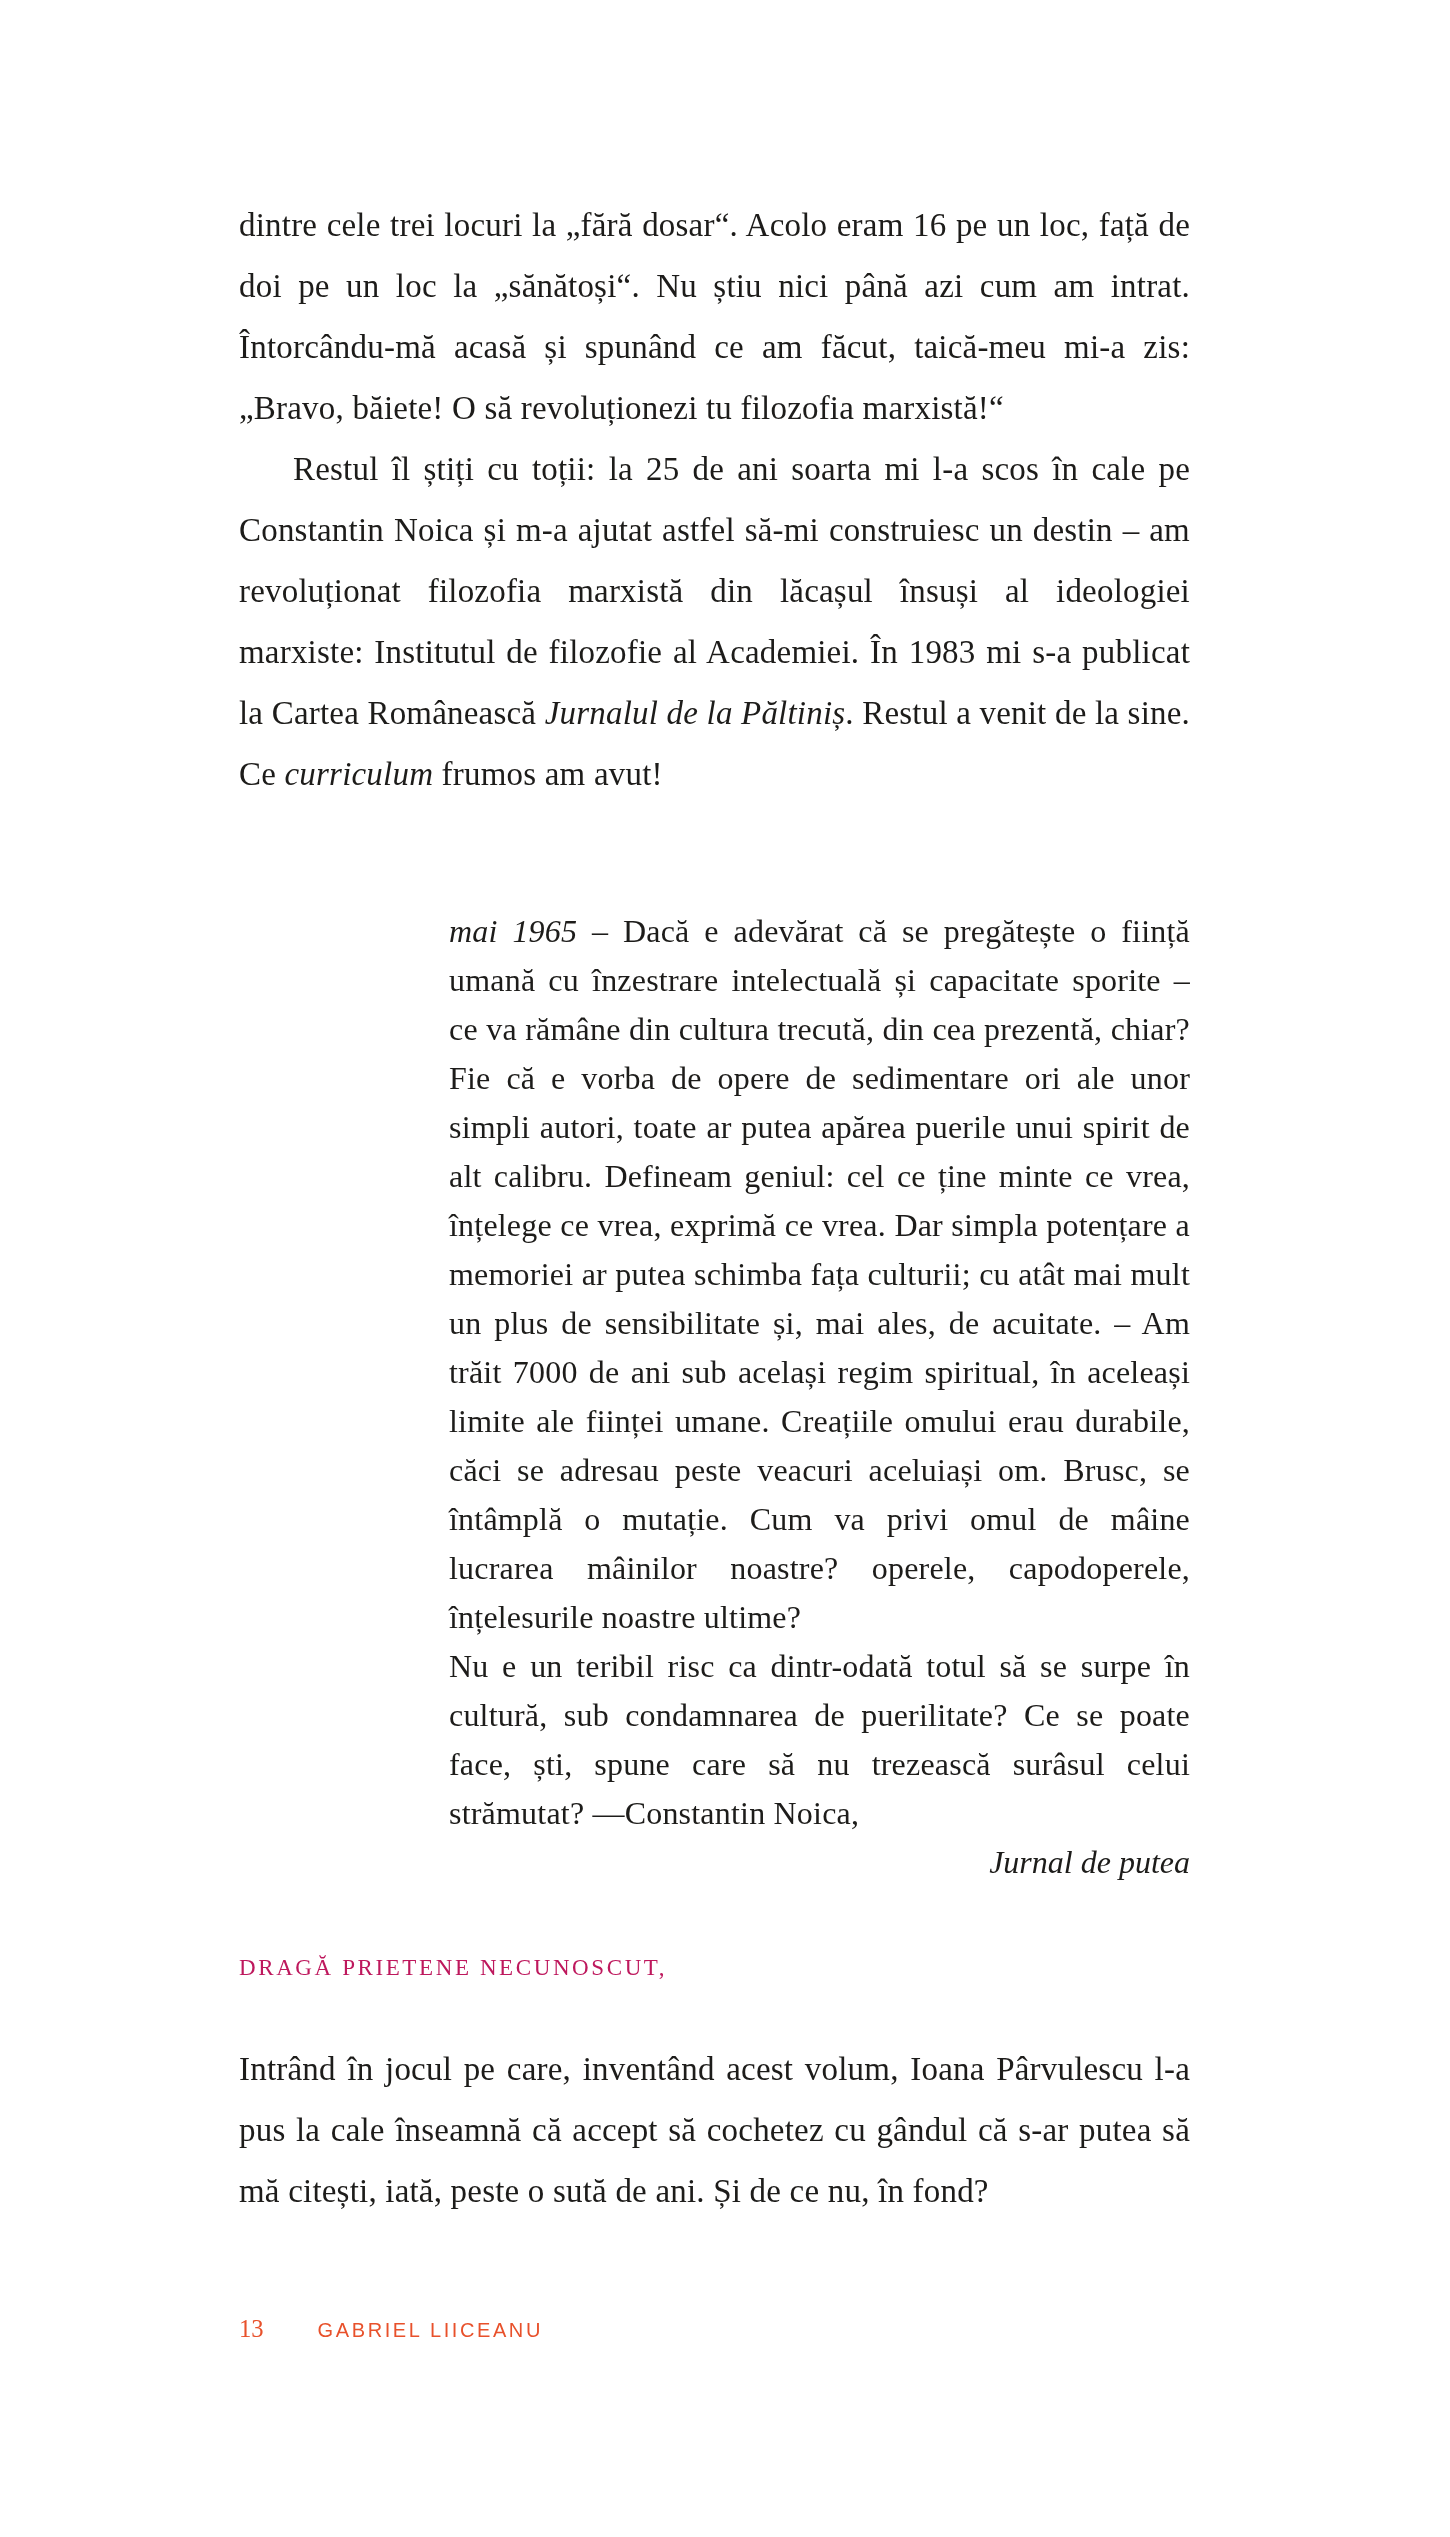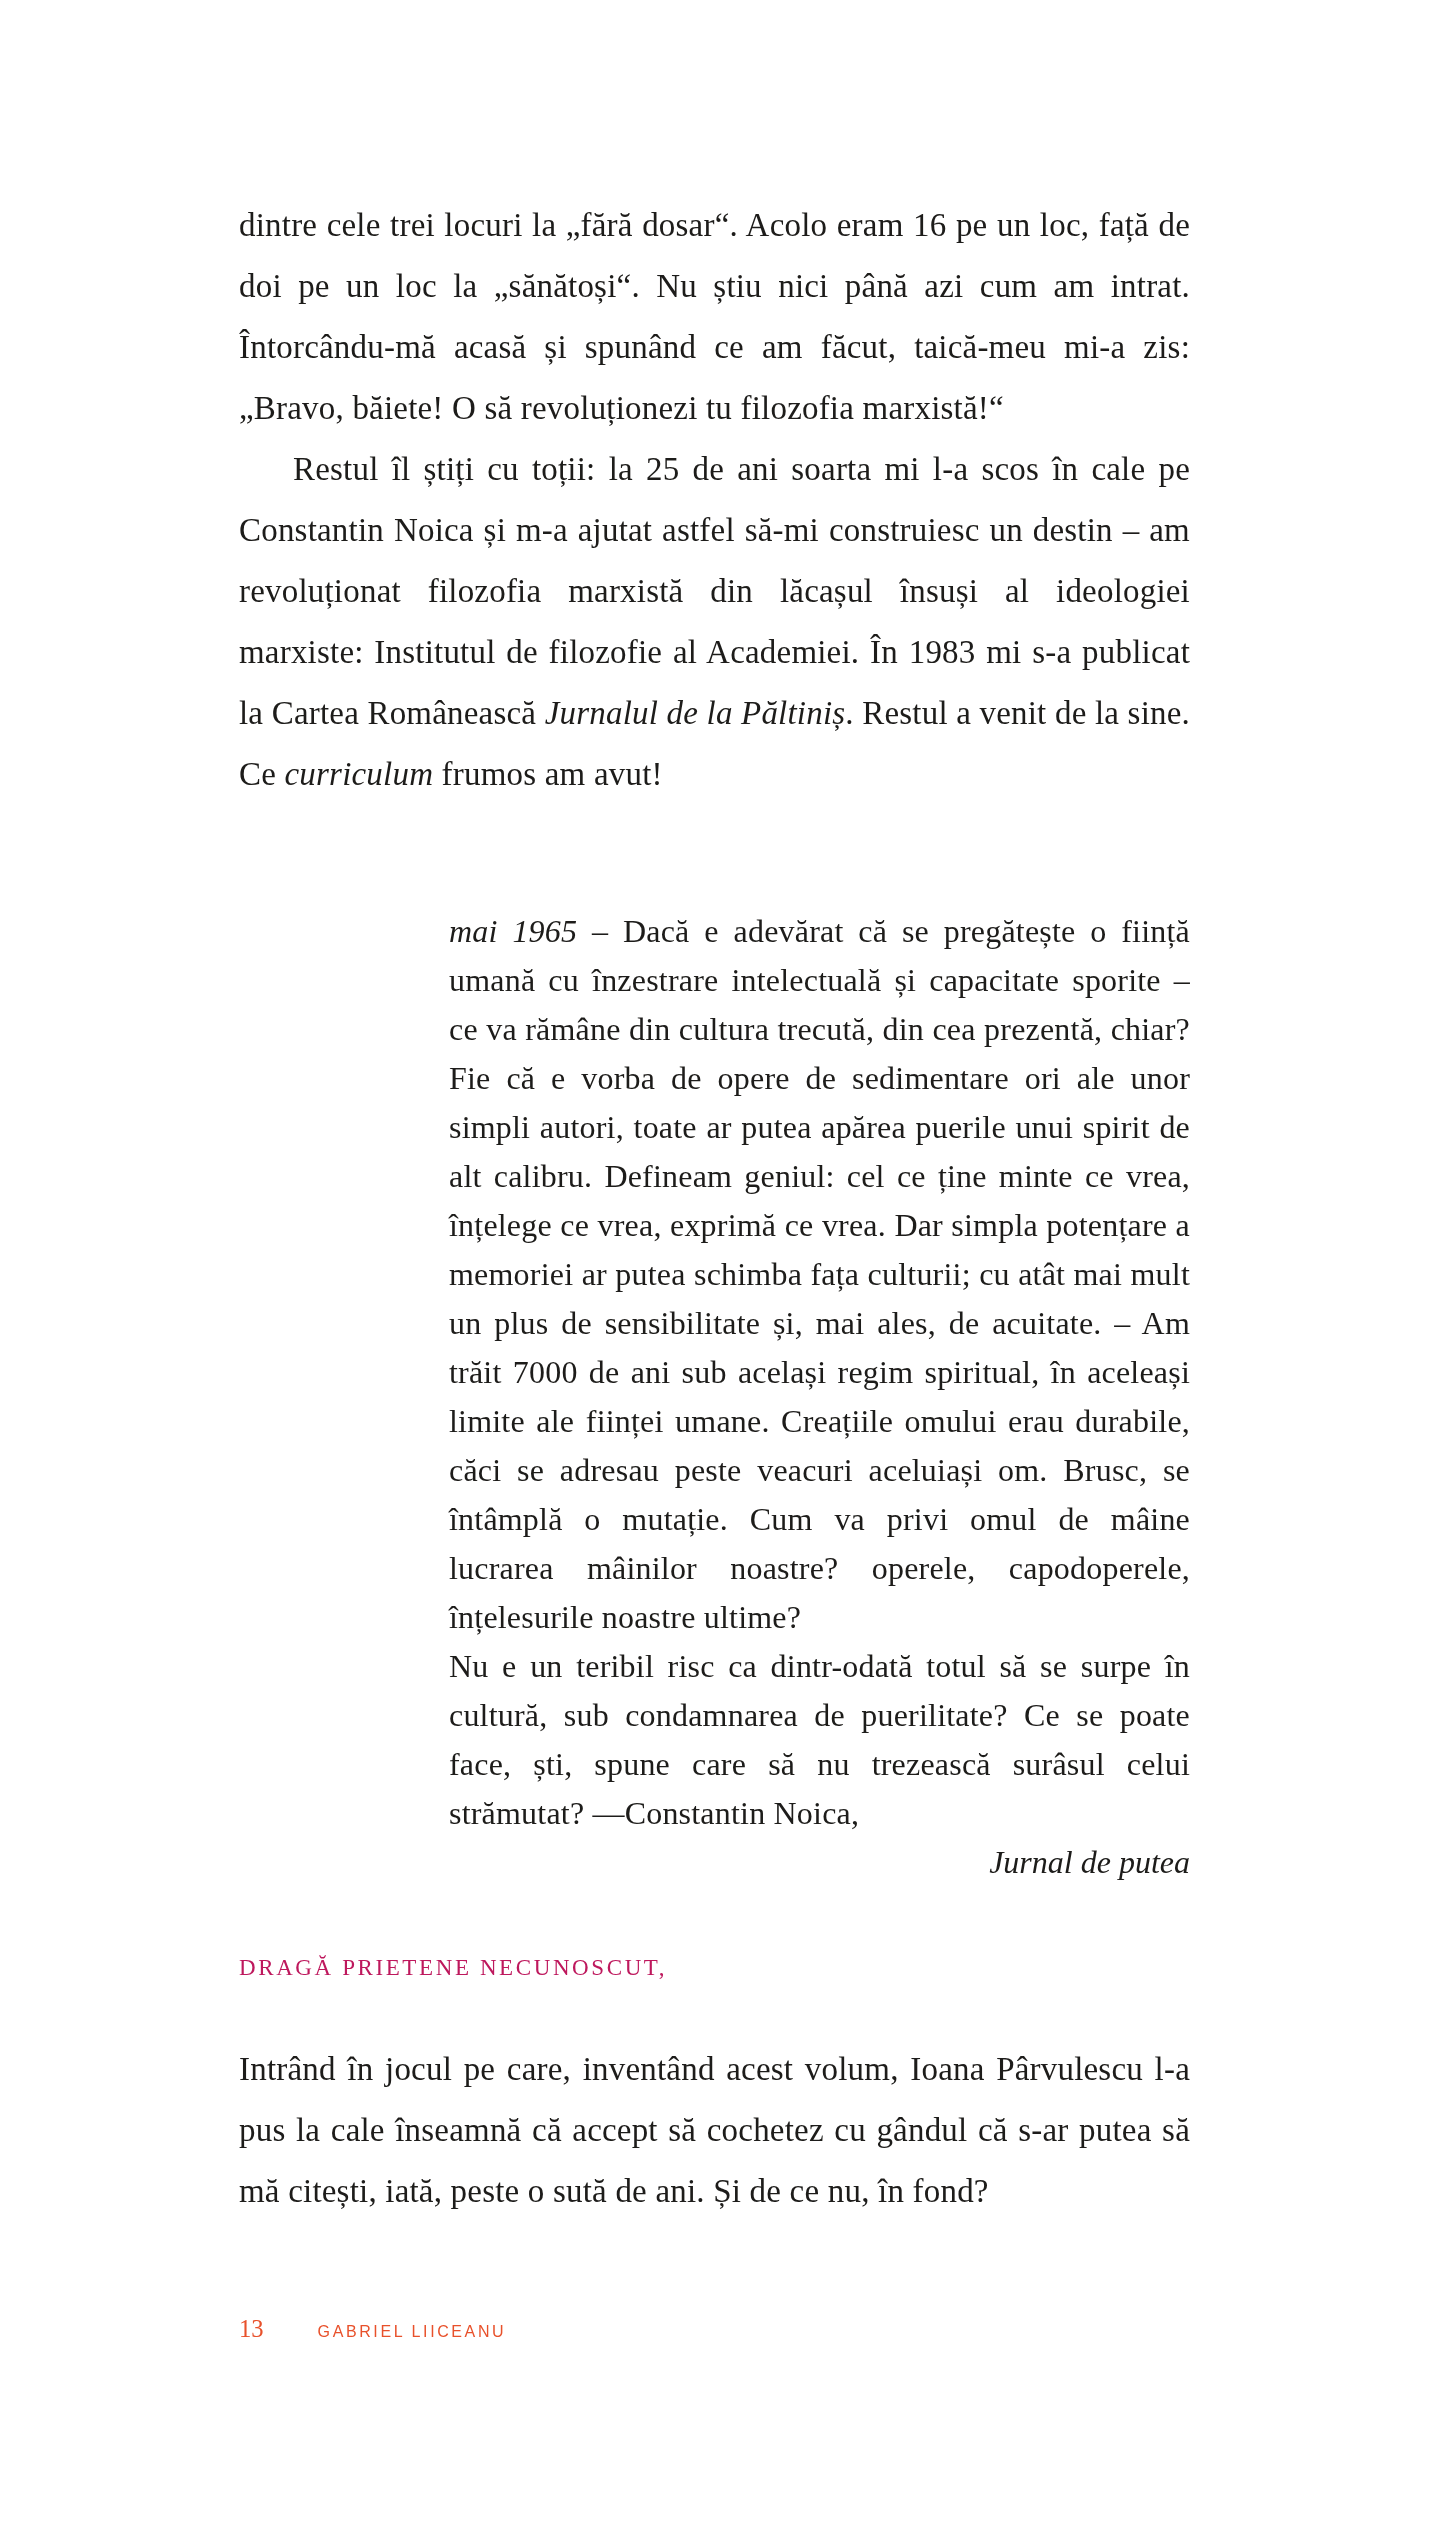--- a/index.html
+++ b/index.html
@@ -72,21 +72,21 @@
   }
   .page-number {
     font-family: "Liberation Serif", "DejaVu Serif", serif;
     font-size: 24.6px;
     color: #e8512b;
     margin-top: 47px;
   }
   .author {
     margin-left: 54px;
     font-family: "Liberation Sans", "DejaVu Sans", sans-serif;
-    font-size: 16px;
+    font-size: 20px;
     letter-spacing: 2.6px;
     color: #e8512b;
   }
 </style>
 </head>
 <body>
 
 <div class="page">
 
   <p class="body-par"><span>dintre cele trei locuri la „fără dosar“. Acolo eram 16 pe un loc, față de doi pe un loc la „sănătoși“. Nu știu nici până azi cum am intrat. Întorcându-mă acasă și spunând ce am făcut, taică-meu mi-a zis: „Bravo, băiete! O să revoluționezi tu filozofia marxistă!“</span></p>

